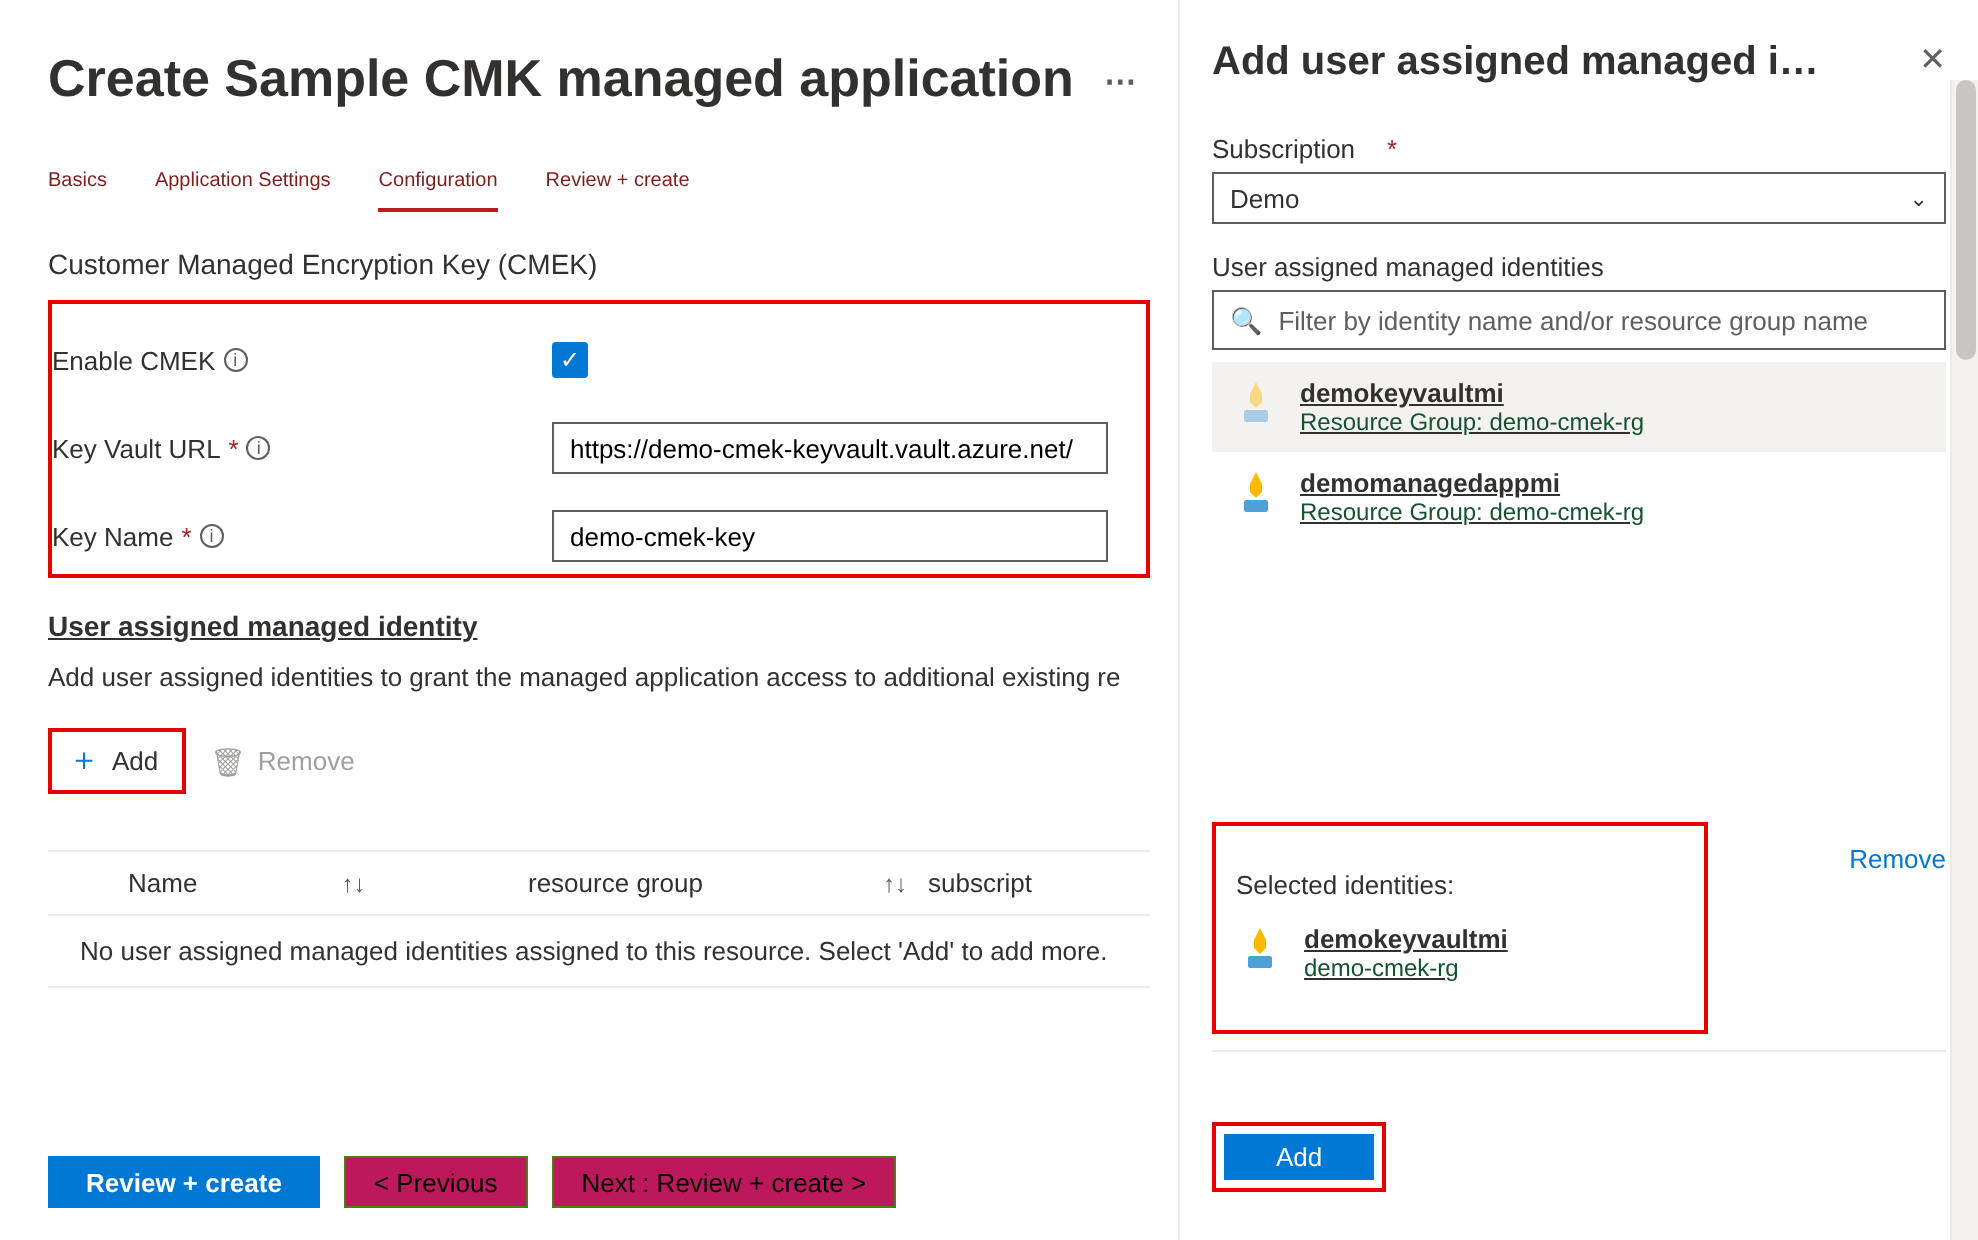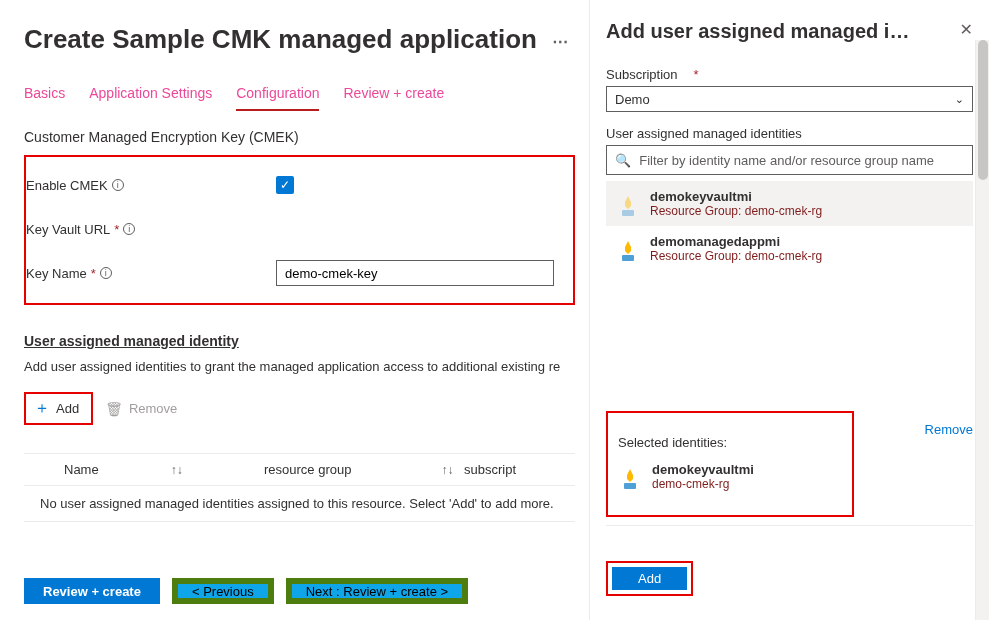--- a/index.html
+++ b/index.html
@@ -35,39 +35,39 @@
     vertical-align: middle;
   }
   
   .tabs {
     display: flex;
     gap: 24px;
     border-bottom: none;
     margin-bottom: 18px;
   }
   .tab {
-    font-size: 14px;
+    font-size: 10px;
     padding: 6px 0 8px 0;
-    color: #ec4899;
+    color: #7f1d1d;
     cursor: pointer;
     border-bottom: 2px solid transparent;
   }
   .tab.active {
     border-bottom: 2px solid #b91c1c;
     font-weight: 400;
   }
   .section-label {
     font-size: 14px;
     font-weight: 400;
     margin-bottom: 10px;
   }
   .highlight-box {
     border: 2px solid #e60000;
-    padding: 10px 8px 12px 0;
-    margin-bottom: 28px;
+    padding: 10px 8px 1px 0;
+    margin-bottom: 16px;
   }
   .form-row {
     display: flex;
     align-items: center;
     min-height: 36px;
     margin-bottom: 8px;
   }
   .form-label {
     width: 250px;
     display: flex;
@@ -163,22 +163,22 @@
     position: absolute;
     left: 24px;
     bottom: 16px;
     display: flex;
     gap: 12px;
   }
   .btn {
     height: 26px;
     padding: 0 14px;
     font-size: 13px;
-    border: 6px solid #4d7c0f;
-    background: #0ea5e9;
+    border: 1px solid #4d7c0f;
+    background: #be185d;
     cursor: pointer;
     font-family: inherit;
   }
   .btn-primary {
     background: #0078d4;
     color: #fff;
     border: 1px solid #0078d4;
     font-weight: 600;
     padding: 0 18px;
   }
@@ -233,34 +233,35 @@
     align-items: center;
     padding: 0 8px;
     gap: 8px;
     font-size: 13px;
     color: #605e5c;
     margin-bottom: 6px;
   }
   .search-icon { color: #605e5c; font-size: 13px; }
   .identity-item {
     display: flex;
-    align-items: flex-end;
+    align-items: flex-start;
     gap: 10px;
     padding: 8px 10px;
     cursor: pointer;
+    text-decoration: underline;
   }
   .identity-item.selected { background: #f3f2f1; }
   .id-icon {
     width: 24px; height: 24px;
     position: relative;
   }
   .id-icon svg { width: 24px; height: 24px; }
   .id-text { display: flex; flex-direction: column; }
   .id-name { font-size: 13px; font-weight: 600; color: #323130; }
-  .id-rg { font-size: 12px; color: #7f1d1d; }
+  .id-rg { font-size: 12px; color: #14532d; }
   .id-icon.muted { opacity: 0.45; }
   .selected-section {
     border: 2px solid #e60000;
     padding: 22px 10px;
     margin-top: 70px;
     width: 248px;
   }
   .selected-label {
     font-size: 13px;
     margin-bottom: 10px;
@@ -339,20 +340,21 @@
         <span class="info-icon">i</span>
       </div>
       <div class="checkbox">✓</div>
     </div>
     <div class="form-row">
       <div class="form-label">
         <span>Key Vault URL</span>
         <span class="req">*</span>
         <span class="info-icon">i</span>
       </div>
+      <input class="text-input" value="https://demo-cmek-keyvault.vault.azure.net/" style="">
     </div>
     <div class="form-row" style="margin-bottom:0">
       <div class="form-label">
         <span>Key Name</span>
         <span class="req">*</span>
         <span class="info-icon">i</span>
       </div>
       <input class="text-input" value="demo-cmek-key" style="">
     </div>
   </div>

